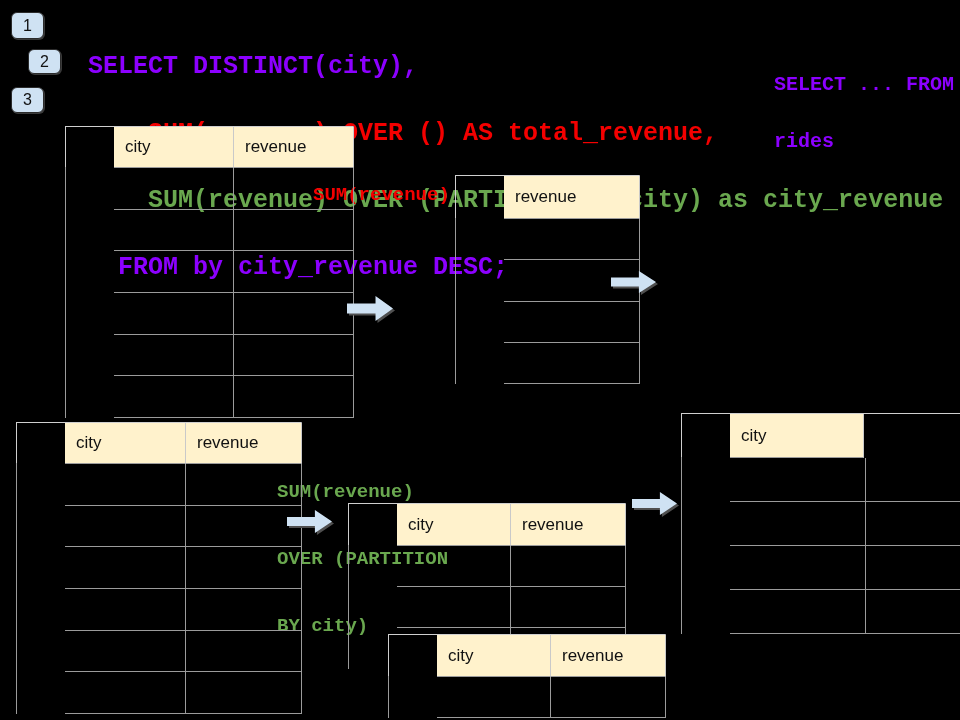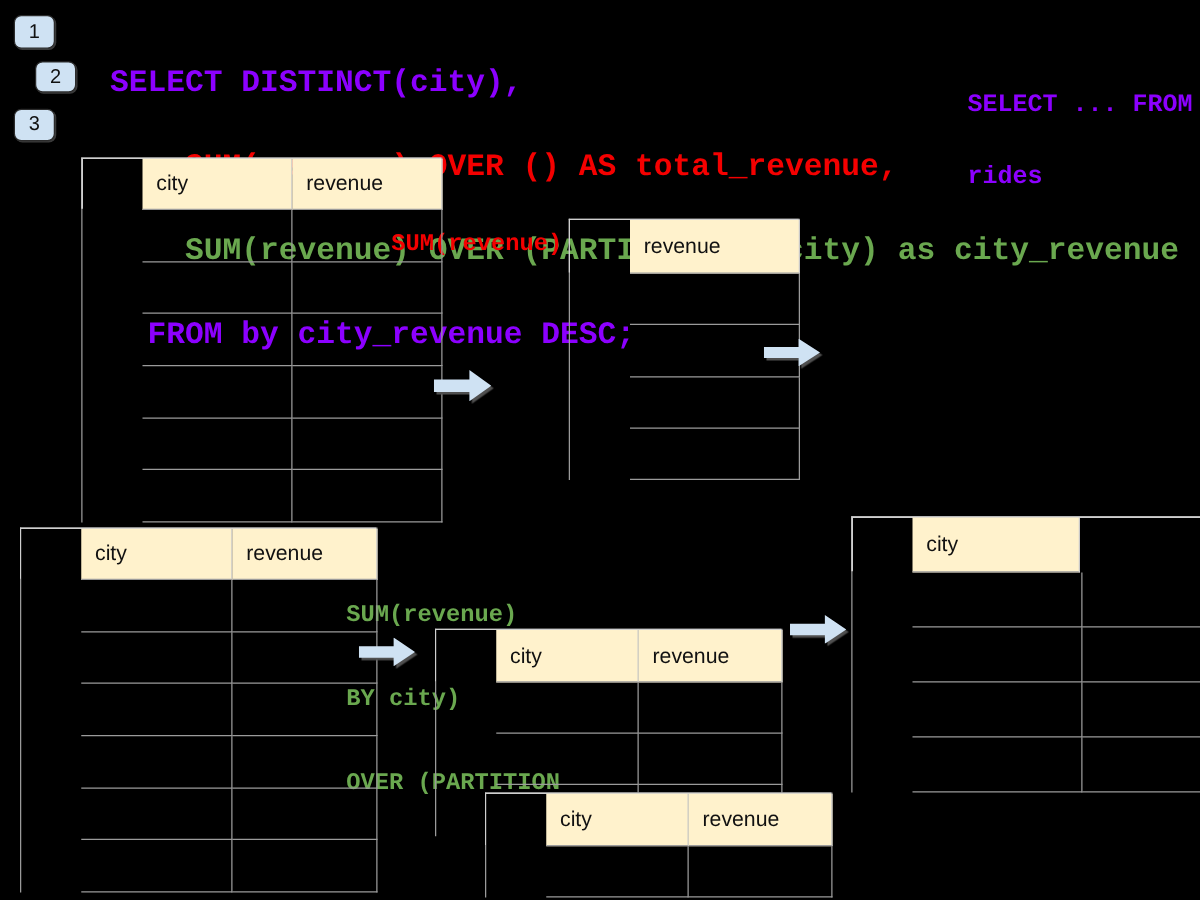--- a/index.html
+++ b/index.html
@@ -108,22 +108,22 @@
     <div>SELECT ... FROM</div>
     <div>rides</div>
   </div>
 
   <div class="code c-red" id="ann-total">
     <div>SUM(revenue)</div>
   </div>
 
   <div class="code c-green" id="ann-partition">
     <div>SUM(revenue)</div>
+    <div>OVER (PARTITION</div>
     <div>BY city)</div>
-    <div>OVER (PARTITION</div>
   </div>
 
   <div class="tbl" id="t1">
     <div class="tr thead">
       <div class="th">city</div>
       <div class="th">revenue</div>
     </div>
     <div class="tr">
         <div class="td"></div>
         <div class="td"></div>

